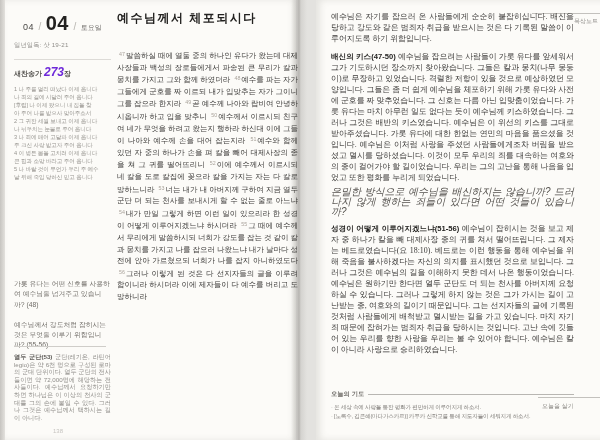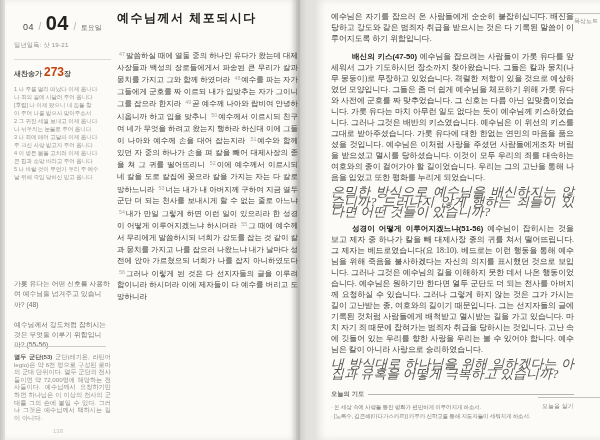--- a/index.html
+++ b/index.html
@@ -15,38 +15,38 @@
   
   .date-block{position:absolute;left:18px;top:12px;color:#4a4846;white-space:nowrap;}
   .date-block .slash{color:#b9b6b1;font-size:10px;}
   .d-month{font-size:9px;letter-spacing:.5px;}
   .d-day{font-size:20px;font-weight:700;color:#232220;letter-spacing:.5px;}
   .d-week{font-size:7px;color:#6d6b68;}
   .page-title{position:absolute;left:112px;top:10px;font-size:12px;font-weight:700;color:#232220;letter-spacing:1.5px;}
   .sidebar{position:absolute;left:9px;top:41px;width:97px;}
   .reading-plan{font-size:6.2px;color:#8f8d89;letter-spacing:.2px;}
   .hymn-head{margin-top:9px;padding-top:5px;border-top:1px solid #dddbd7;color:#55534f;font-size:7px;font-weight:700;}
-  .hymn-head .hymn-no{font-size:12px;font-weight:700;color:#c2410c;}
+  .hymn-head .hymn-no{font-size:12px;font-weight:700;color:#6d28d9;font-style:italic;}
   .hymn-lyrics{margin-top:6px;font-size:5.6px;line-height:8px;color:#96948f;letter-spacing:-.1px;}
   .sq{position:absolute;left:9px;top:279px;width:97px;}
   .sq .q{font-size:6.8px;line-height:10.3px;color:#716e69;margin:0 0 10px 0;}
   .side-divider{position:absolute;left:9px;top:346px;width:92px;height:1px;background:#cfcdc9;}
   .footnote{position:absolute;left:9px;top:353px;width:97px;font-size:6.2px;line-height:7.6px;color:#8f8d89;text-align:justify;word-break:break-all;}
   .footnote .term{font-weight:700;color:#5f5d59;}
   .pagenum{position:absolute;left:48px;top:428px;font-size:6px;color:#c6c4c0;}
   .passage{position:absolute;left:112px;top:41px;width:181px;}
   .passage-ref{font-size:9.5px;font-weight:700;color:#232220;letter-spacing:.3px;}
   .passage-text{margin-top:8px;font-family:"Liberation Serif", serif;font-size:7.5px;line-height:11.6px;color:#3a3937;text-align:justify;word-break:break-all;}
   .vnum{font-size:5.3px;color:#a9a39b;vertical-align:2px;margin:0 1px 0 2px;font-family:"Liberation Sans", sans-serif;}
   
   .content{position:absolute;left:15px;top:11px;width:243px;}
   .intro,.body-par{font-family:"Liberation Serif", serif;font-size:7.9px;line-height:11px;color:#3a3937;text-align:justify;word-break:break-all;margin:0;}
   .body-par{margin-top:7px;}
-  .body-par .lead{font-family:"Liberation Sans", sans-serif;font-weight:700;color:#1f1e1c;font-size:7.6px;margin-left:21px;}
-  .q-italic{margin:4px 0 6px 0;font-family:Liberation Serif, serif;font-style:italic;font-size:13px;line-height:9.8px;color:#55524e;text-align:justify;word-break:break-all;}
+  .body-par .lead{font-family:"Liberation Sans", sans-serif;font-weight:700;color:#1f1e1c;font-size:7.6px;}
+  .q-italic{margin:4px 0 6px 0;font-family:Liberation Sans, sans-serif;font-style:italic;font-size:10px;line-height:9.8px;color:#55524e;text-align:justify;word-break:break-all;}
   .prayer{position:absolute;left:15px;top:390px;width:243px;}
   .prayer-head{display:flex;align-items:center;gap:4px;}
   .prayer-label{font-size:6.3px;color:#6b6864;font-weight:700;white-space:nowrap;}
   .prayer-rule{flex:1;height:1px;background:#b8b6b2;}
   .prayer-items{margin-top:4px;}
   .prayer-item{font-size:5.6px;line-height:8.8px;color:#7c7975;letter-spacing:-.2px;}
   .prayer-item::before{content:"·  ";color:#a5a29e;}
   .mnote-line-top{position:absolute;left:216px;right:3px;top:13px;height:1px;background:#c3c1bd;}
   .mnote-label-top{position:absolute;left:258px;top:17px;font-size:6px;color:#8f8d89;}
   .mnote-line-bot{position:absolute;left:222px;right:1px;top:397px;height:1px;background:#c3c1bd;}
@@ -111,21 +111,20 @@
   <div class="page page-right">
     <div class="mnote-line-top"></div>
     <div class="mnote-label-top">묵상노트</div>
 
     <div class="content">
       <p class="intro">예수님은 자기를 잡으러 온 사람들에게 순순히 붙잡히십니다. 배신을 당하고 강도와 같은 범죄자 취급을 받으시는 것은 다 기록된 말씀이 이루어지도록 하기 위함입니다.</p>
       <div>
           <p class="body-par"><span class="lead">배신의 키스(47-50) </span>예수님을 잡으려는 사람들이 가롯 유다를 앞세워서 그가 기도하시던 장소까지 찾아왔습니다. 그들은 칼과 몽치(나무 몽둥이)로 무장하고 있었습니다. 격렬한 저항이 있을 것으로 예상하였던 모양입니다. 그들은 좀 더 쉽게 예수님을 체포하기 위해 가롯 유다와 사전에 군호를 짜 맞추었습니다. 그 신호는 다름 아닌 입맞춤이었습니다. 가롯 유다는 마치 아무런 일도 없다는 듯이 예수님께 키스하였습니다. 그러나 그것은 배반의 키스였습니다. 예수님은 이 위선의 키스를 그대로 받아주셨습니다. 가롯 유다에 대한 한없는 연민의 마음을 품으셨을 것입니다. 예수님은 이처럼 사랑을 주셨던 사람들에게조차 버림을 받으셨고 멸시를 당하셨습니다. 이것이 모두 우리의 죄를 대속하는 여호와의 종이 걸어가야 할 길이었습니다. 우리는 그의 고난을 통해 나음을 입었고 또한 평화를 누리게 되었습니다.</p>
           <p class="q-italic">은밀한 방식으로 예수님을 배신하지는 않습니까? 드러나지 않게 행하는 죄들이 있다면 어떤 것들이 있습니까?</p>
           <p class="body-par"><span class="lead">성경이 어떻게 이루어지겠느냐(51-56) </span>예수님이 잡히시는 것을 보고 제자 중 하나가 칼을 빼 대제사장 종의 귀를 쳐서 떨어뜨립니다. 그 제자는 베드로였습니다(요 18:10). 베드로는 이런 행동을 통해 예수님을 위해 죽음을 불사하겠다는 자신의 의지를 표시했던 것으로 보입니다. 그러나 그것은 예수님의 길을 이해하지 못한 데서 나온 행동이었습니다. 예수님은 원하기만 한다면 열두 군단도 더 되는 천사를 아버지께 요청하실 수 있습니다. 그러나 그렇게 하지 않는 것은 그가 가시는 길이 고난받는 종, 여호와의 길이기 때문입니다. 그는 선지자들의 글에 기록된 것처럼 사람들에게 배척받고 멸시받는 길을 가고 있습니다. 마치 자기 죄 때문에 잡혀가는 범죄자 취급을 당하시는 것입니다. 고난 속에 깃들어 있는 우리를 향한 사랑을 우리는 볼 수 있어야 합니다. 예수님은 칼이 아니라 사랑으로 승리하였습니다.</p>
-          <p class="q-italic">내 방식대로 하나님을 위해 일하겠다는 아집과 유혹을 어떻게 극복하고 있습니까?</p>
         </div>
     </div>
 
     <div class="prayer">
       <div class="prayer-head">
         <span class="prayer-label">오늘의 기도</span>
         <span class="prayer-rule"></span>
       </div>
       <div class="prayer-items">
           <div class="prayer-item">온 세상 속에 사랑을 통한 평화가 편만하게 이루어지게 하소서.</div>

